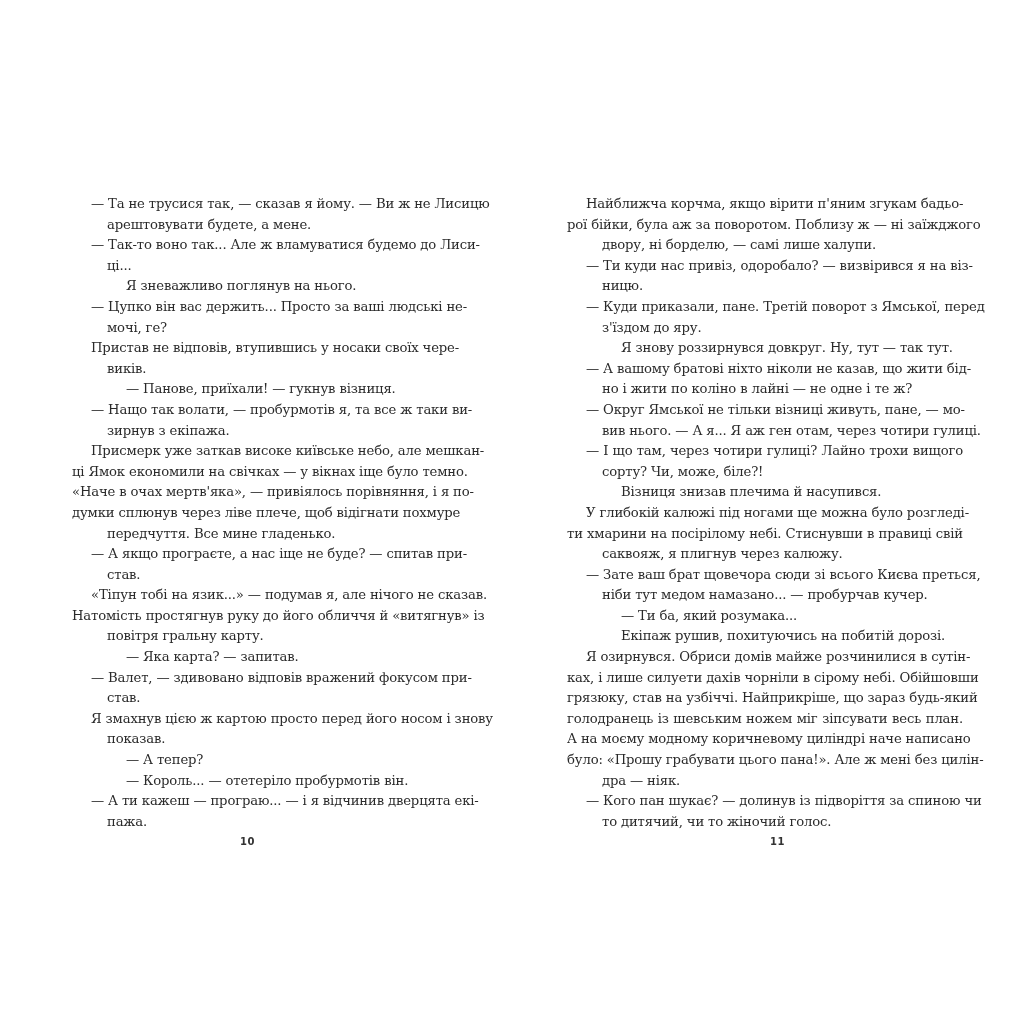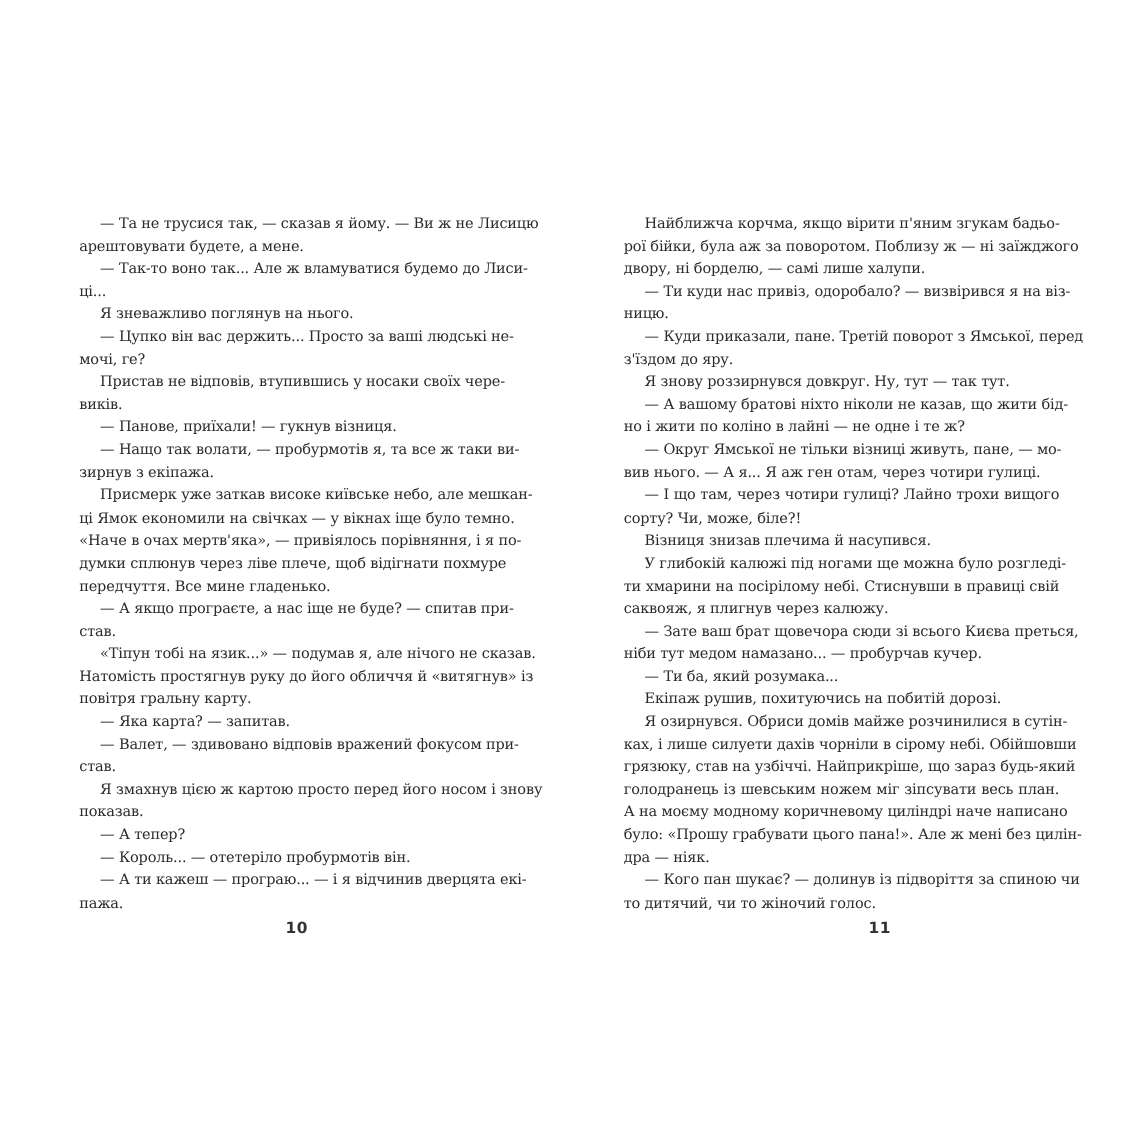--- a/index.html
+++ b/index.html
@@ -31,29 +31,29 @@
     display: block;
     height: 20.6px;
     line-height: 20.6px;
     font-size: 13.2px;
     white-space: nowrap;
     text-align: justify;
     text-align-last: justify;
     letter-spacing: -0.15px;
   }
   .line.indent { padding-left: 19px; }
-  .line.last { text-align-last: left; }
+  .line.last { text-align-last: left; margin-left: 35px; }
   .page-number {
     position: absolute;
     top: 836px;
     width: 40px;
-    text-align: right;
+    text-align: left;
     font-family: "DejaVu Sans", sans-serif;
     font-weight: bold;
-    font-size: 14px;
+    font-size: 10px;
     color: #333333;
     letter-spacing: 0.5px;
   }
   .page-number.left  { left: 240px; }
   .page-number.right { left: 770px; }
 </style>
 </head>
 <body>
 
 <div class="spread">

